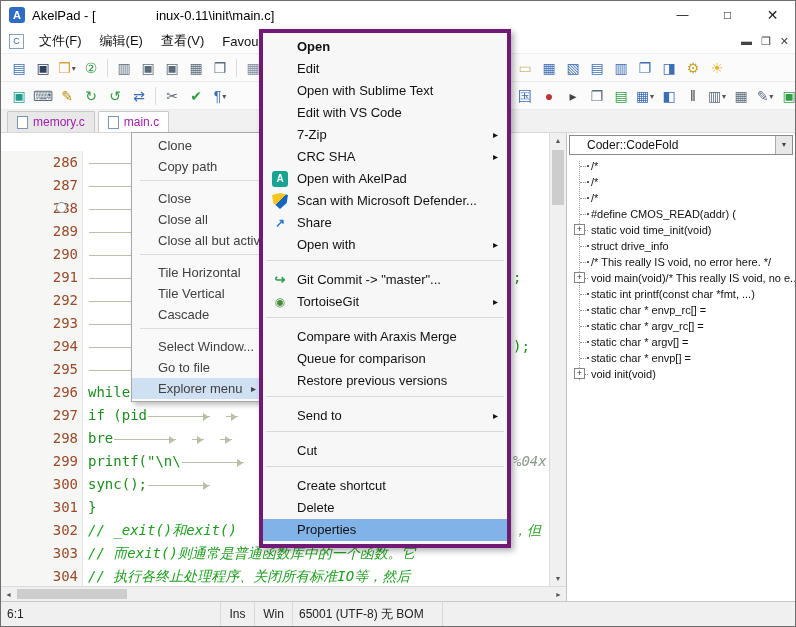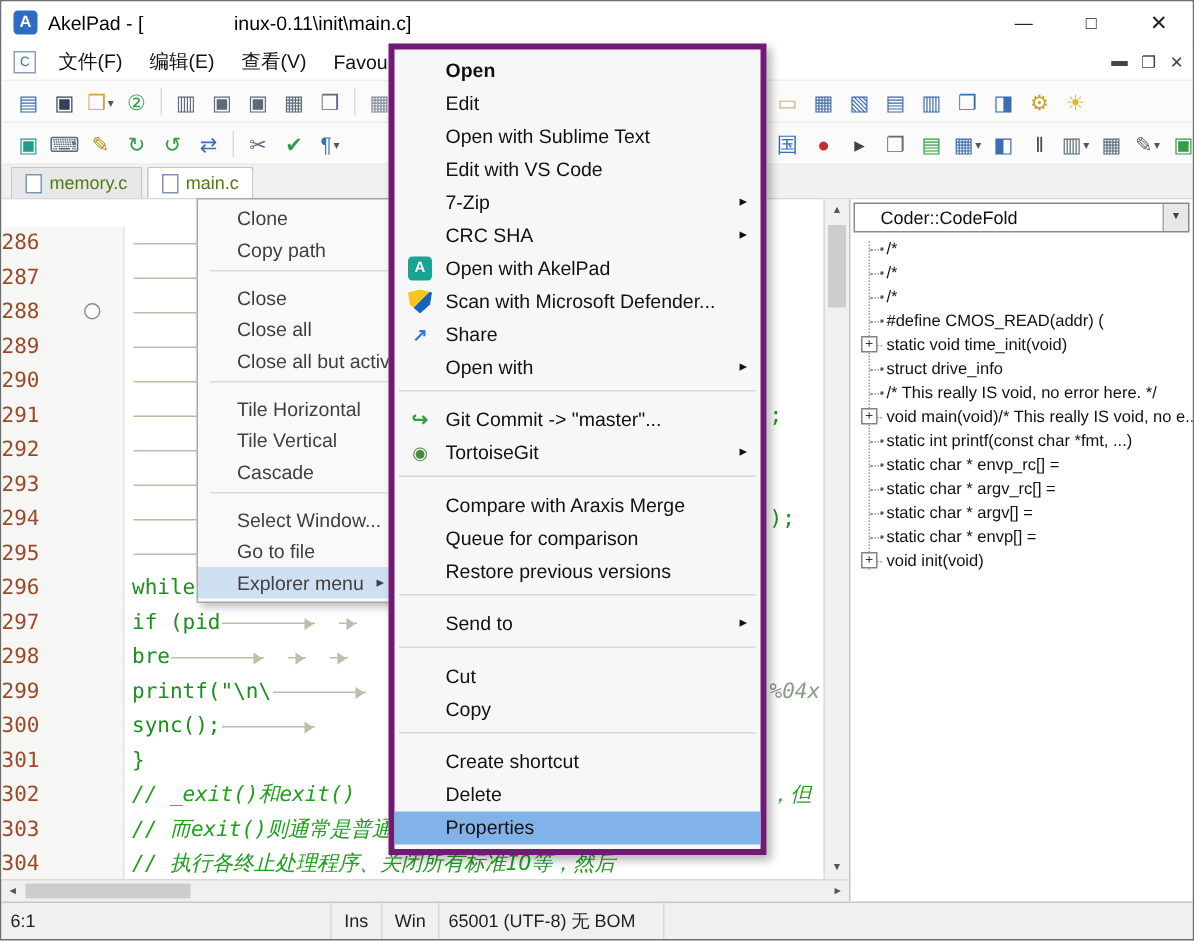--- a/index.html
+++ b/index.html
@@ -29,29 +29,29 @@
   .tbgroup{position:absolute;top:2px;display:flex;align-items:center}
   .g-left{left:6px}.g-right{left:512px}
   .ti{width:24px;height:24px;display:flex;align-items:center;justify-content:center;font-size:14px;position:relative;border-radius:3px}
   .ti .tglyph{line-height:1}
   .ti .tidrop{font-size:8px;color:#555;margin-left:1px}
   .ti.sep{width:9px}
   .ti.sep::after{content:"";height:18px;border-left:1px solid #dcdcdc}
 
   
   .tabbar{position:absolute;left:0;right:0;top:109px;height:23px;background:#f1f1f1;border-bottom:1px solid #d8d8d8;display:flex;align-items:flex-end;padding-left:6px}
-  .tab{height:21px;display:flex;align-items:center;padding:0 9px;font-size:12px;background:#e8e8e8;border:1px solid #c8c8c8;border-bottom:none;margin-right:3px;border-radius:2px 2px 0 0;color:#4d7c0f}
+  .tab{height:21px;display:flex;align-items:center;padding:0 9px;font-size:12px;background:#e8e8e8;border:1px solid #c8c8c8;border-bottom:none;margin-right:3px;border-radius:2px 2px 0 0;color:#a21caf}
   .tab.active{background:#fff}
   .tabicon{width:11px;height:13px;border:1px solid #7d96b8;background:#fff;margin-right:5px}
 
   
   .main{position:absolute;left:0;right:0;top:132px;bottom:25px}
   .editor{position:absolute;left:0;top:0;width:548px;bottom:15px;background:#fff;overflow:hidden;padding-top:18px}
   .row{height:23px;display:flex;position:relative;font-family:"DejaVu Sans Mono",monospace;font-size:14px;overflow:hidden}
-  .gut{width:82px;flex:none;text-align:left;padding-right:16px;color:#9a4a28;background:#f6f6f4;border-right:1px solid #e4e4e0;line-height:23px}
+  .gut{width:82px;flex:none;text-align:right;padding-right:4px;color:#9a4a28;background:#f6f6f4;border-right:1px solid #e4e4e0;line-height:23px}
   .codecell{padding-left:5px;white-space:pre;color:#1b8f1b;line-height:23px}
   .row.cmt .codecell,.row.cmt .frag{font-style:italic;color:#1fa01f}
   .frag{position:absolute;left:512px;top:0;line-height:23px;color:#1b8f1b;white-space:pre}
   .frag.dim{color:#8a9a8a;font-style:italic}
   .marker{position:absolute;left:55px;top:5px;width:11px;height:11px;border:1px solid #8a8a8a;border-radius:50%;background:#fdfdfd}
   .tab-arrow{display:inline-block;width:66px;height:12px;position:relative;margin-right:12px;vertical-align:middle}
   .tab-arrow.t2{width:16px}
   .tab-arrow::before{content:"";position:absolute;left:1px;right:3px;top:6px;border-top:1px solid #b8c0a8}
   .tab-arrow::after{content:"";position:absolute;right:0;top:3px;border:4px solid transparent;border-left:6px solid #b8c0a8}
 
@@ -818,25 +818,20 @@
         <span class="exlabel"></span>
         
       </div>
 
       <div class="exitem">
         <span class="exicon"></span>
         <span class="exlabel">Cut</span>
         
       </div>
 
-      <div class="exitem">
-        <span class="exicon"></span>
-        <span class="exlabel">Copy</span>
-        
-      </div>
 
       <div class="exitem sep">
         <span class="exicon"></span>
         <span class="exlabel"></span>
         
       </div>
 
       <div class="exitem">
         <span class="exicon"></span>
         <span class="exlabel">Create shortcut</span>

